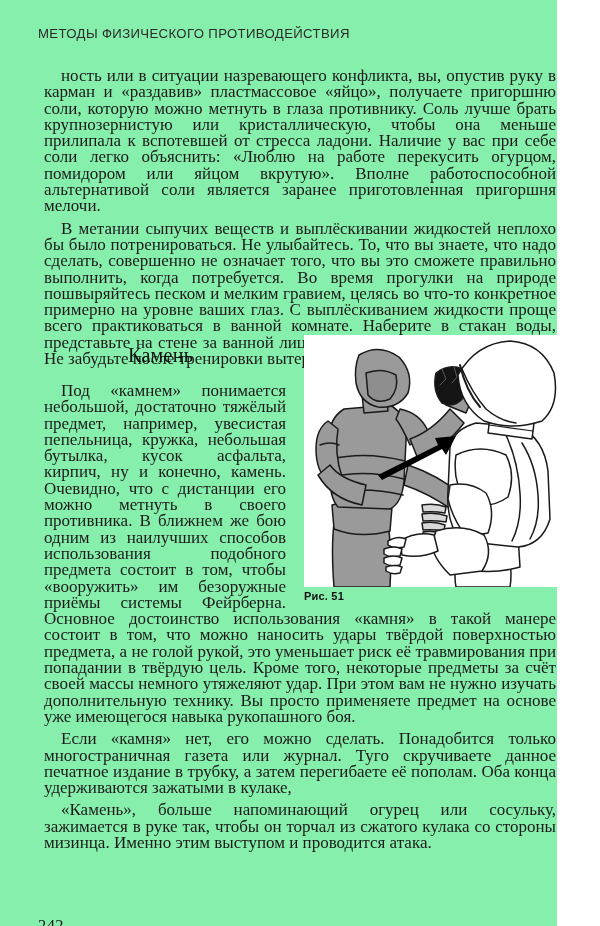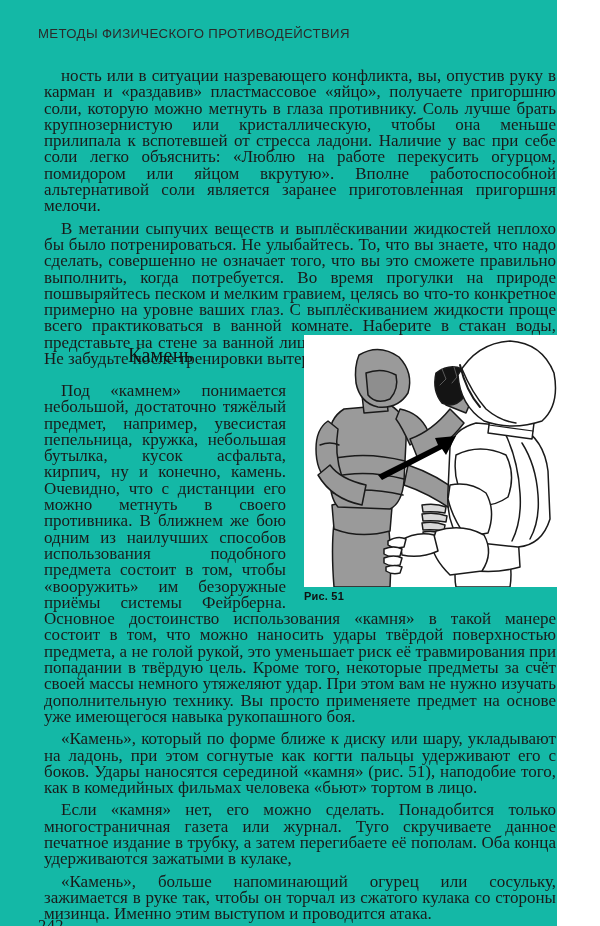--- a/index.html
+++ b/index.html
@@ -9,21 +9,21 @@
     background: #ffffff;
   }
   body {
     font-family: "Liberation Serif", "DejaVu Serif", serif;
     color: #1a1a1a;
   }
   .page {
     position: relative;
     width: 557px;
     height: 926px;
-    background: #14b8a6;
+    background: #86efac;
     overflow: hidden;
     box-sizing: border-box;
   }
 
   
   .running-head {
     position: absolute;
     left: 38px;
     top: 26px;
     width: 524px;
@@ -211,20 +211,19 @@
           <g fill="#000000" stroke="none">
             <path d="M74 140 L134 110 L131 103 L152 101 L142 120 L138 114 L78 145 Z"></path>
           </g>
 
         </g>
       </svg>
       <figcaption class="figure-caption">Рис. 51</figcaption>
     </figure>
 
     <p>Под «камнем» понимается небольшой, достаточно тяжёлый предмет, например, увесистая пепельница, кружка, небольшая бутылка, кусок асфальта, кирпич, ну и конечно, камень. Очевидно, что с дистанции его можно метнуть в своего противника. В ближнем же бою одним из наилучших способов использования подобного предмета состоит в том, чтобы «вооружить» им безоружные приёмы системы Фейрберна. Основное достоинство использования «камня» в такой манере состоит в том, что можно наносить удары твёрдой поверхностью предмета, а не голой рукой, это уменьшает риск её травмирования при попадании в твёрдую цель. Кроме того, некоторые предметы за счёт своей массы немного утяжеляют удар. При этом вам не нужно изучать дополнительную технику. Вы просто применяете предмет на основе уже имеющегося навыка рукопашного боя.</p>
-    <p>«Камень», который по форме ближе к диску или шару, укладывают на ладонь, при этом согнутые как когти пальцы удерживают его с боков. Удары наносятся серединой «камня» (рис. 51), наподобие того, как в комедийных фильмах человека «бьют» тортом в лицо.</p>
     <p>Если «камня» нет, его можно сделать. Понадобится только многостраничная газета или журнал. Туго скручиваете данное печатное издание в трубку, а затем перегибаете её пополам. Оба конца удерживаются зажатыми в кулаке,</p>
     <p>«Камень», больше напоминающий огурец или сосульку, зажимается в руке так, чтобы он торчал из сжатого кулака со стороны мизинца. Именно этим выступом и проводится атака.</p>
   </div>
 
   <div class="folio">242</div>
 
 </div>
 
 </body></html>

